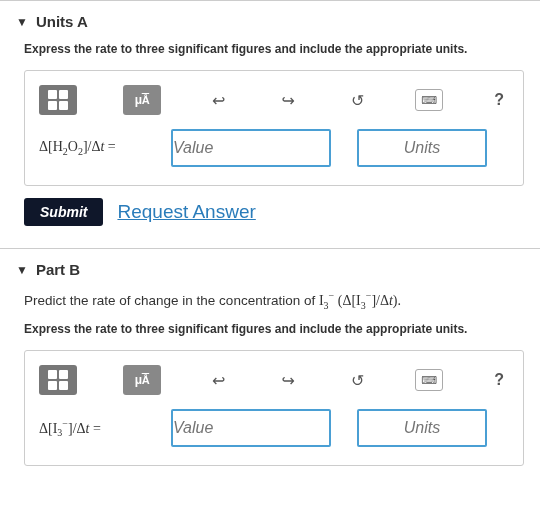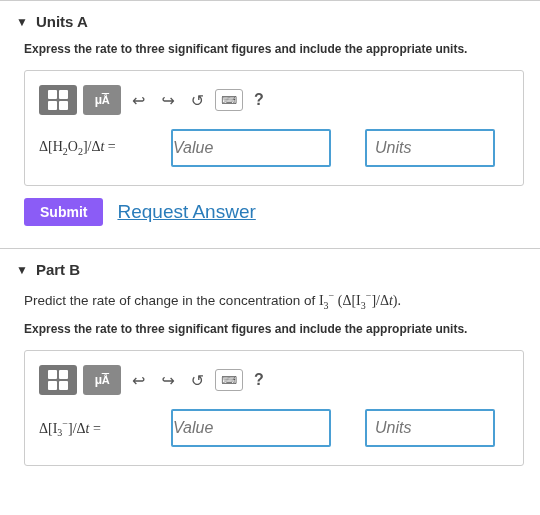--- a/index.html
+++ b/index.html
@@ -55,21 +55,21 @@
       padding: 14px 14px 18px 14px;
       margin-bottom: 12px;
       background: #fff;
     }
 
     .toolbar {
       display: flex;
       align-items: center;
       gap: 6px;
       margin-bottom: 14px;
-      justify-content: flex-start;
+      justify-content: space-between;
     }
 
     .toolbar-btn {
       background: #888;
       border: none;
       border-radius: 3px;
       color: #fff;
       cursor: pointer;
       padding: 4px 6px;
       font-size: 13px;
@@ -147,39 +147,41 @@
     .units-input {
       border: 2px solid #4a9fd4;
       border-radius: 2px;
       height: 38px;
       width: 130px;
       padding: 4px 8px;
       font-size: 16px;
       font-style: italic;
       color: #aaa;
       outline: none;
-      margin-left: 18px;
+      margin-left: 10px;
+      text-align: center;
     }
 
     .submit-row {
       display: flex;
       align-items: center;
       gap: 14px;
       margin-top: 4px;
     }
 
     .submit-btn {
-      background: #8b5cf6;
+      background: #0f172a;
       color: #fff;
       border: none;
       border-radius: 3px;
       padding: 6px 16px;
       font-size: 14px;
       cursor: pointer;
       font-weight: bold;
+      font-style: italic;
     }
 
     .request-answer-link {
       color: #2a7cba;
       text-decoration: underline;
       font-size: 19px;
       cursor: pointer;
       background: none;
       border: none;
       padding: 0;

